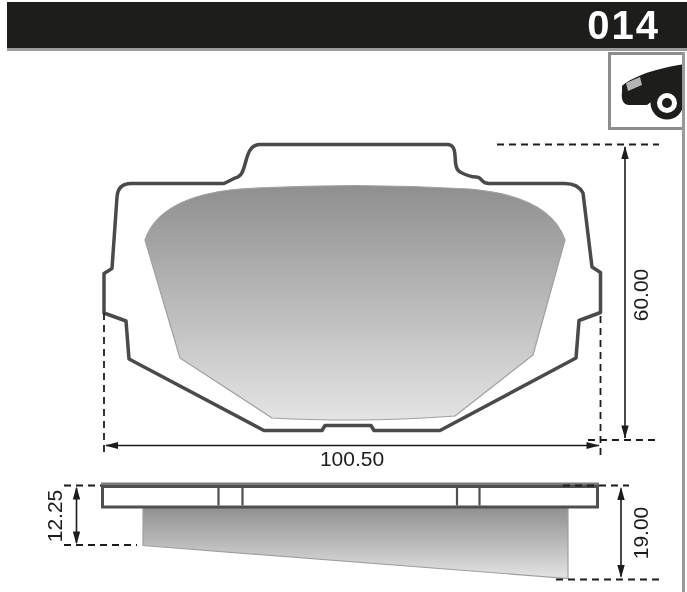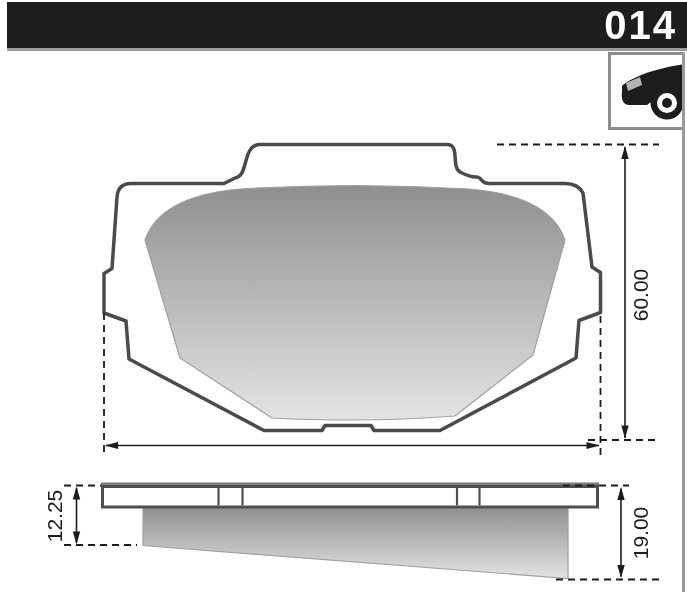--- a/index.html
+++ b/index.html
@@ -7,21 +7,21 @@
     position:relative; width:687px; height:592px; background:#ffffff;
     overflow:hidden; font-family:"Liberation Sans", sans-serif;
   }
   .topbar {
     position:absolute; left:7px; top:2px; right:0; height:46px;
     background:#1d1d1b; border-bottom:3px solid #9c9c9c;
     display:flex; align-items:center; justify-content:flex-end;
   }
   .part-number {
     color:#ffffff; font-size:40px; font-weight:bold; letter-spacing:2px;
-    padding-right:10px; line-height:46px;
+    padding-right:27px; line-height:46px;
   }
   .car-box {
     position:absolute; left:608px; top:52px; width:71px; height:72px;
     background:#ffffff; border:3px solid #8d8d8d;
   }
   .right-rule {
     position:absolute; left:682px; top:52px; width:3px; height:540px;
     background:#9a9a9a;
   }
   .drawing-svg { position:absolute; left:0; top:0; }
@@ -120,17 +120,18 @@
       <polygon points="76.5,544.5 72.8,531.5 80.2,531.5" fill="#1c1c1c"></polygon>
     </g>
 
     <g>
       <line x1="621" y1="488.5" x2="621" y2="576.5" stroke="#1c1c1c" stroke-width="1.6"></line>
       <polygon points="621,487 617.3,500 624.7,500" fill="#1c1c1c"></polygon>
       <polygon points="621,578 617.3,565 624.7,565" fill="#1c1c1c"></polygon>
     </g>
   </svg>
 
+  <div class="dim-label" style="left:307px; top:447px;">100.50</div>
   <div class="dim-label vertical" style="left:596px; top:283px;">60.00</div>
   <div class="dim-label vertical" style="left:10px; top:504px;">12.25</div>
   <div class="dim-label vertical" style="left:596px; top:521px;">19.00</div>
 
 </div>
 
 </body></html>

